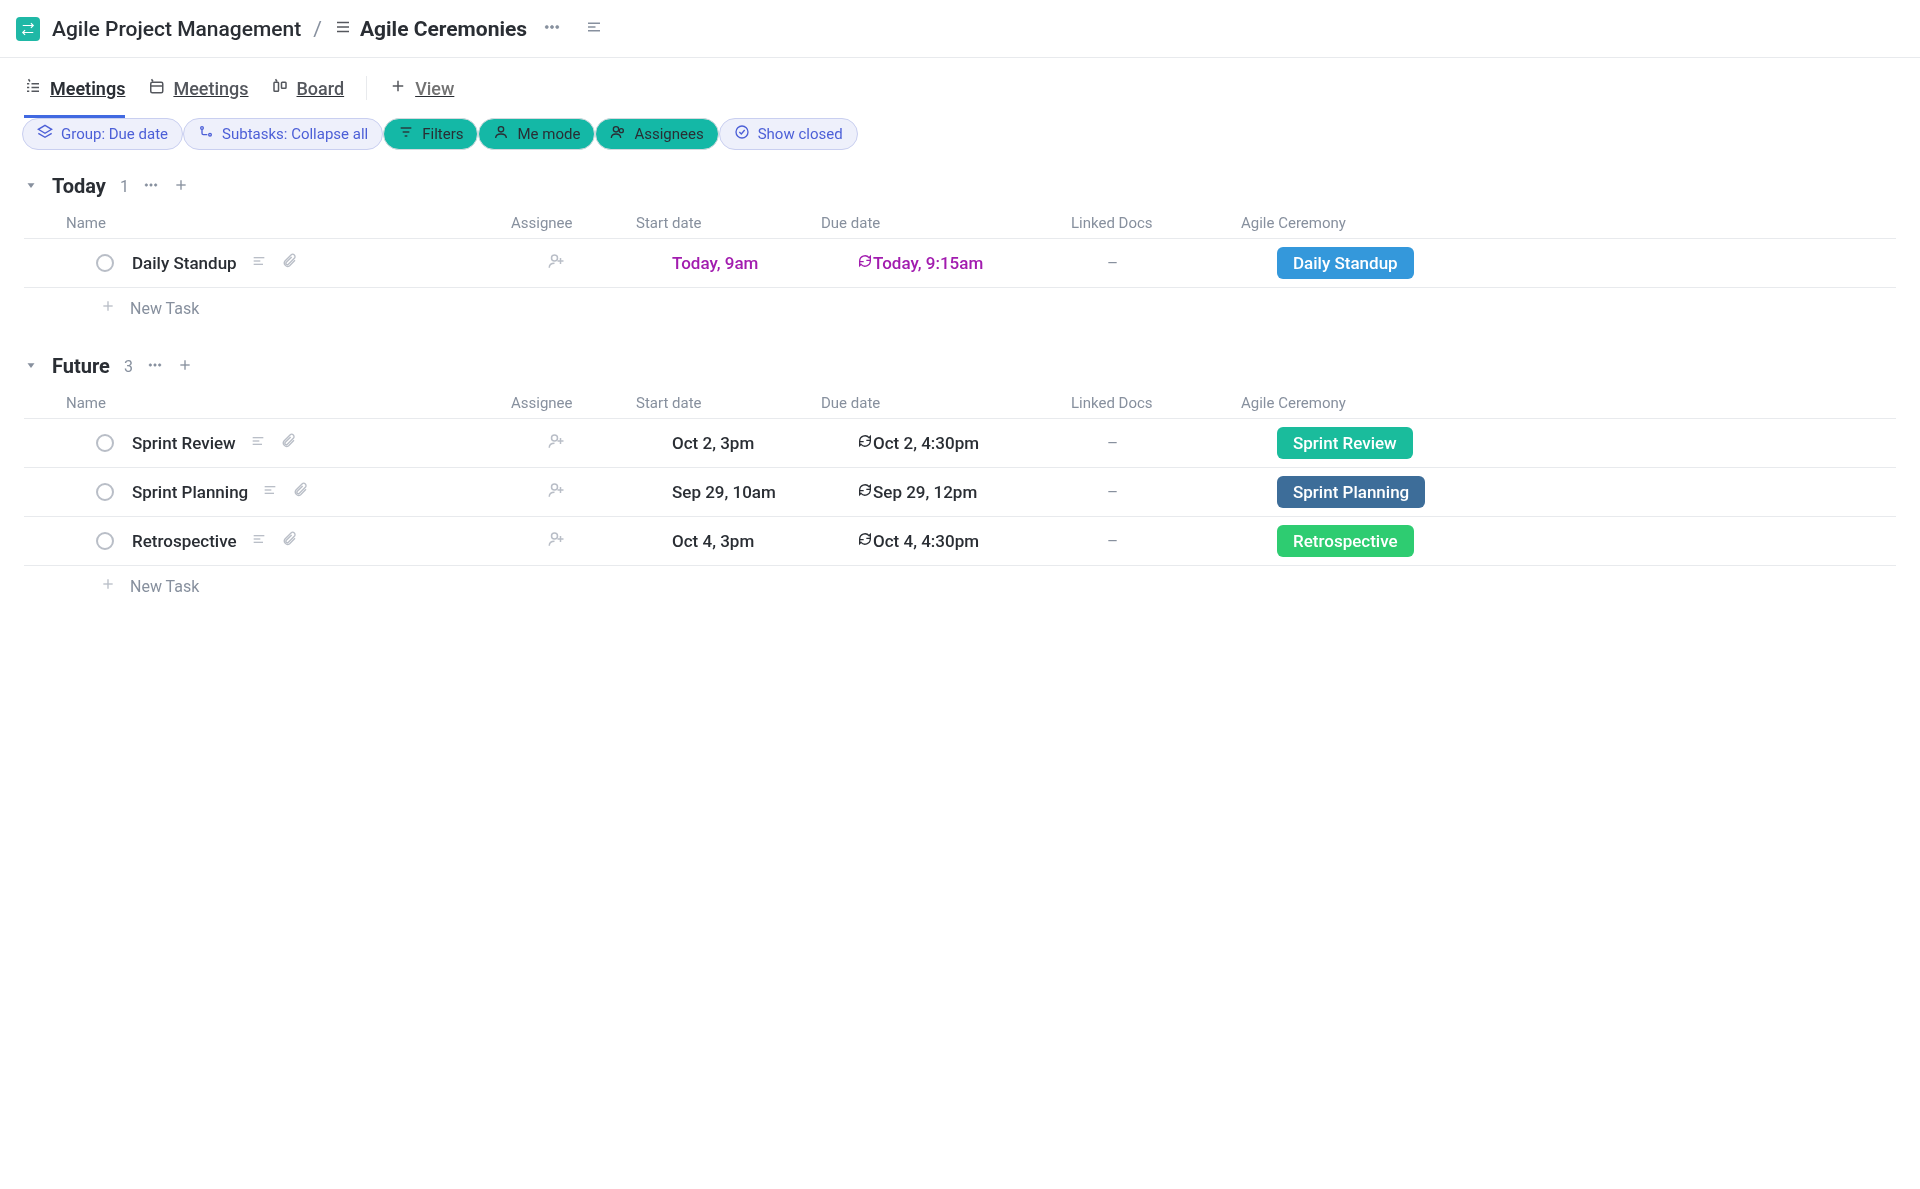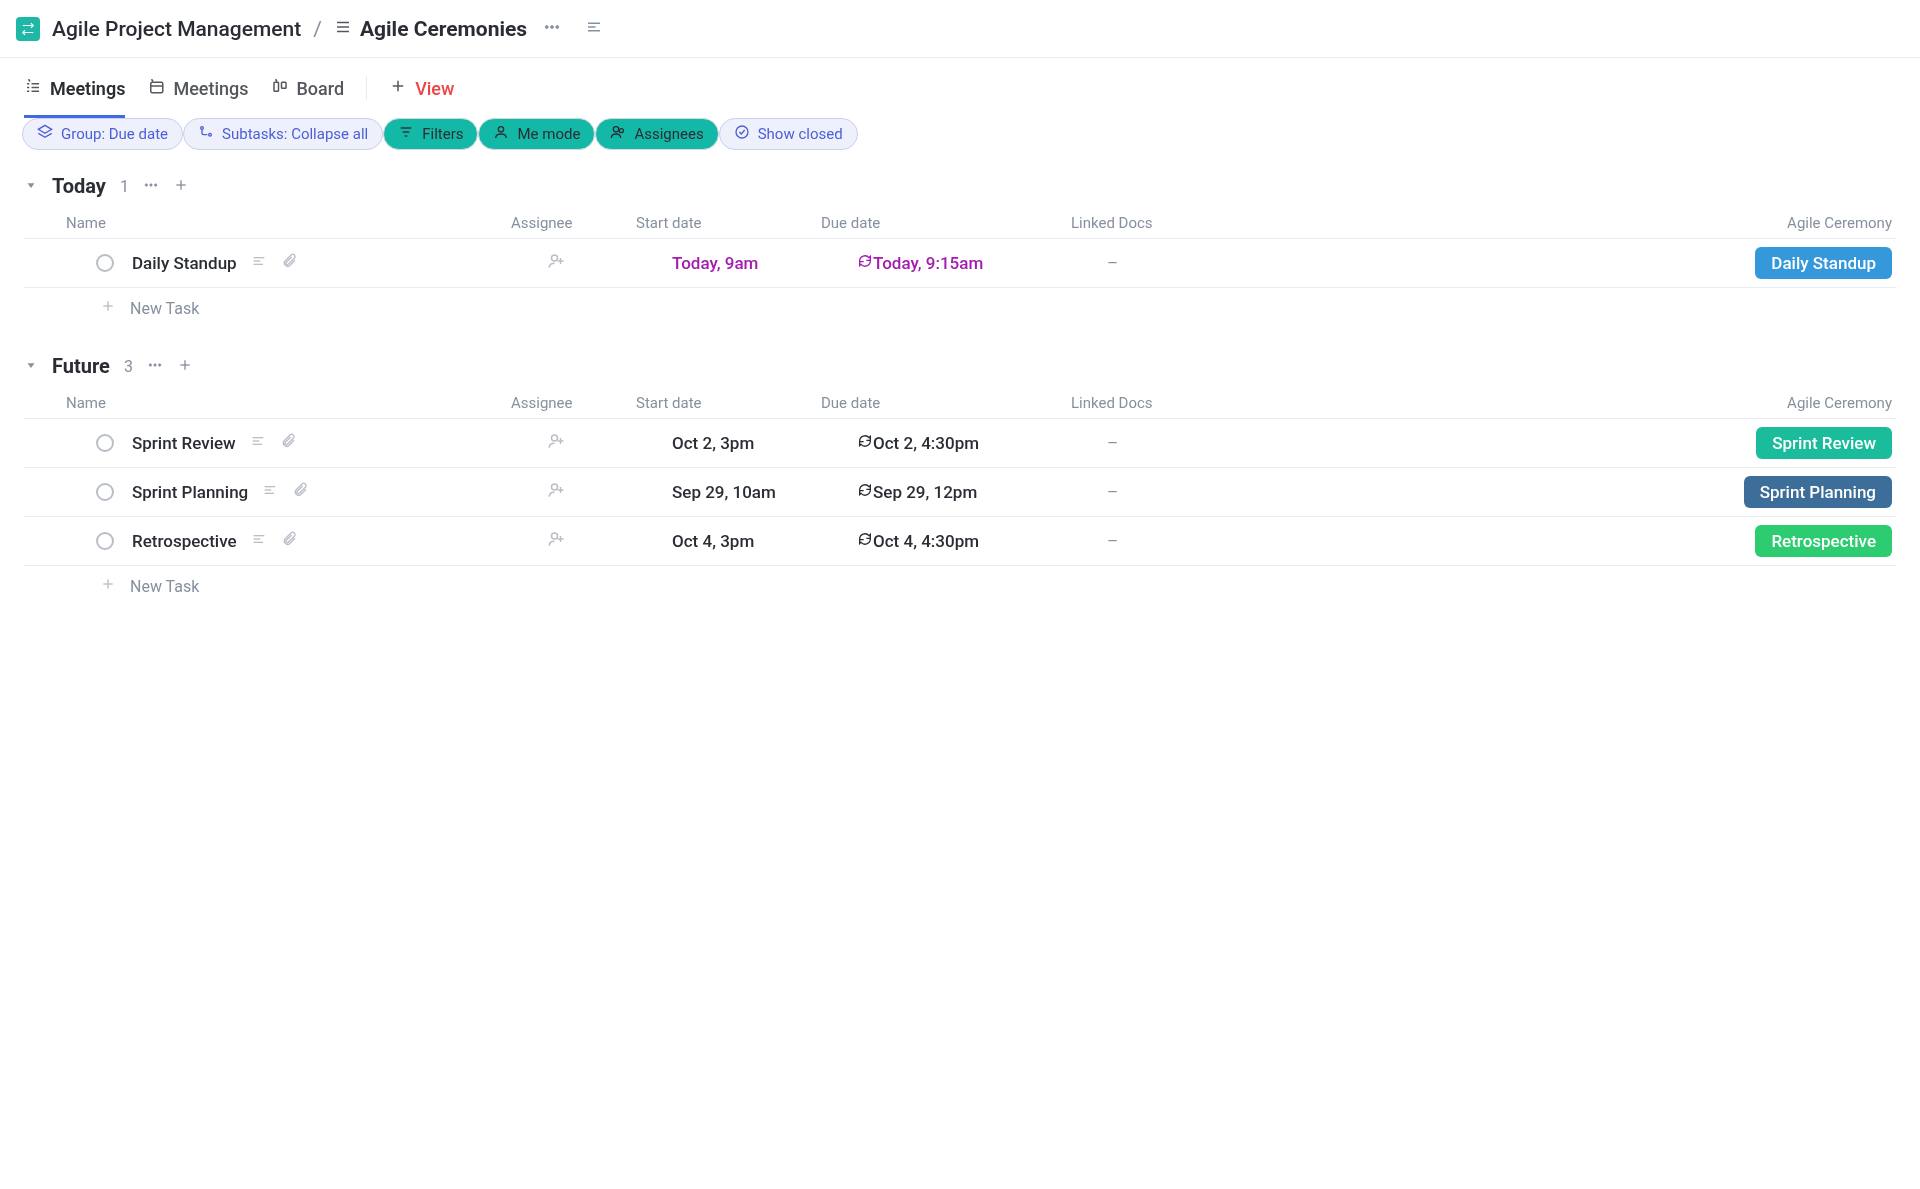--- a/index.html
+++ b/index.html
@@ -11,27 +11,27 @@
   .breadcrumb { display:flex; align-items:center; gap:12px; font-size:21px;}
   .bc-parent { color:#2a2e34; font-weight:500; }
   .bc-sep { color:#87909e; }
   .bc-current { display:flex; align-items:center; gap:8px;}
   .bc-list-icon svg{width:18px;height:18px;stroke:#54575d;fill:none;stroke-width:2;}
   .bc-title { font-weight:700; color:#2a2e34;}
   .header-actions { display:flex; align-items:center; gap:24px; margin-left:4px;}
   .hdr-btn svg{width:18px;height:18px;stroke:#87909e;fill:#87909e;}
   .hdr-lines svg{width:18px;height:18px;stroke:#87909e;fill:none;stroke-width:2;}
   
-  .tabs { display:flex; align-items:center; gap:22px; padding:0 24px; height:60px;}
+  .tabs { display:flex; align-items:center; gap:22px; padding:0 24px; height:60px;text-decoration:underline;}
   .tab { display:flex; align-items:center; gap:8px; font-size:18px; color:#54575d; font-weight:500; height:100%; cursor:pointer; position:relative;}
   .tab svg { width:18px; height:18px; stroke:#54575d; fill:none; stroke-width:2;}
   .tab.active { color:#2a2e34; font-weight:600;}
   .tab.active::after { content:""; position:absolute; left:0; right:0; bottom:0; height:3px; background:#4169e1;}
   .tab-sep { width:1px; height:24px; background:#e8eaed;}
-  .tab-add { color:#ef4444;}
+  .tab-add { color:#737373;}
   
   .toolbar { display:flex; align-items:center; padding:0 22px 14px 22px;}
   .chip { display:flex; align-items:center; gap:8px; border:1px solid #d6d9de; border-radius:18px; padding:5px 14px; font-size:15px; color:#2a2e34; background:#14b8a6; cursor:pointer;}
   .chip svg{width:16px;height:16px;stroke:currentColor;fill:none;stroke-width:2;}
   .chip.blue { background:#eef0fb; border-color:#c9cff0; color:#4c5fd7;}
   .chip.blue svg{stroke:#4c5fd7;}
   
   .content { padding:10px 24px;}
   .group { margin-bottom:26px;}
   .group-head { display:flex; align-items:center; gap:14px; margin-bottom:10px;}
@@ -41,21 +41,21 @@
   .group-actions { display:flex; align-items:center; gap:14px;}
   .g-dots svg,.g-plus svg{width:16px;height:16px;stroke:#87909e;fill:#87909e;}
   .table { width:100%; }
   .thead { display:flex; padding:6px 0 6px 42px; border-bottom:1px solid #e8eaed;}
   .th { font-size:15px; color:#87909e; }
   .c-name{flex:0 0 445px;}
   .c-assignee{flex:0 0 125px;}
   .c-start{flex:0 0 185px;}
   .c-due{flex:0 0 250px;}
   .c-docs{flex:0 0 170px;}
-  .c-tag{flex:1;text-align:right;padding-right:4px;}
+  .c-tag{flex:1;text-align:left;padding-right:4px;}
   .row { display:flex; align-items:center; padding:8px 0 8px 72px; border-bottom:1px solid #e8eaed; font-size:17px;}
   .status-circle{width:18px;height:18px;border:2px solid #b9bec7;border-radius:50%;margin-right:18px;}
   .c-namecell{flex:0 0 415px;display:flex;align-items:center;gap:14px;}
   .task-name{color:#2a2e34;font-weight:500;}
   .mini svg{width:16px;height:16px;stroke:#b9bec7;fill:none;stroke-width:2;}
   .assign-plus svg{width:18px;height:18px;stroke:#b9bec7;fill:none;stroke-width:2;}
   .c-datecell{font-weight:500;}
   .row .c-due{display:flex;align-items:center;}
   .recur svg{width:16px;height:16px;stroke:currentColor;fill:none;stroke-width:2;}
   .amber{color:#a21caf;}

